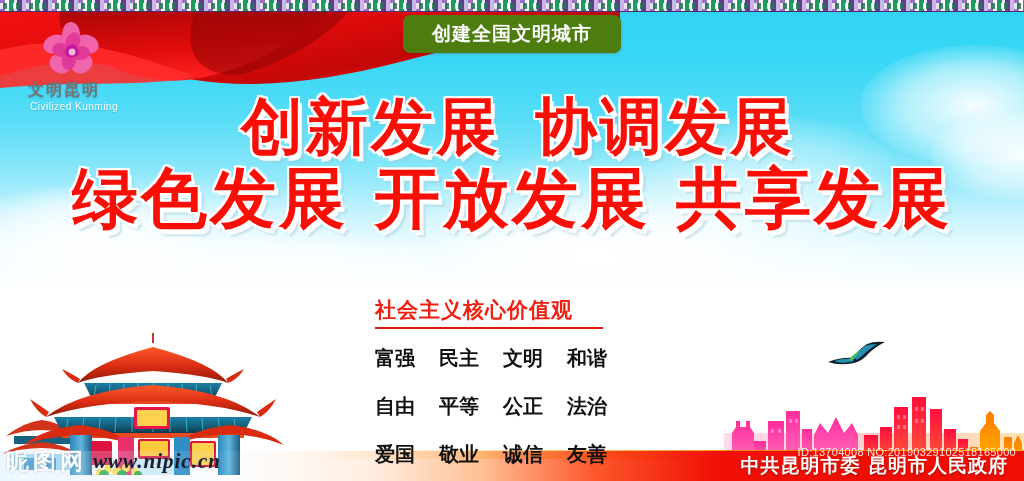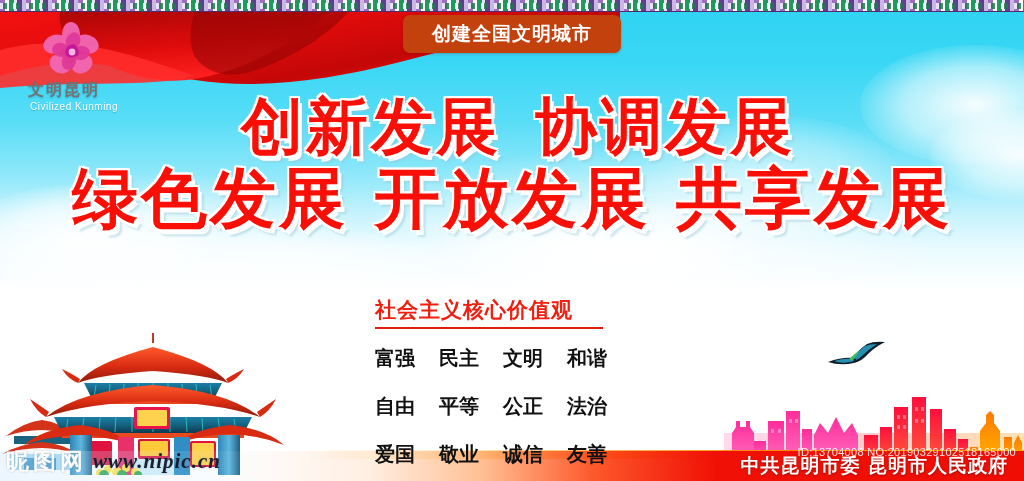--- a/index.html
+++ b/index.html
@@ -79,21 +79,21 @@
   .logo-en {
     position:absolute; left:16px; top:79px;
     font-size:10px; color:#ffffff; letter-spacing:.5px; white-space:nowrap;
     font-family:"Liberation Sans",sans-serif;
     text-shadow:0 1px 1px rgba(0,80,120,.3);
   }
 
   
   .pill {
     position:absolute; left:403px; top:15px; width:218px; height:38px; z-index:30;
-    background:#c2410c; border-radius:7px;
+    background:#4d7c0f; border-radius:7px;
     display:flex; align-items:center; justify-content:center;
     box-shadow:0 1px 3px rgba(120,0,0,.25);
   }
   .pill span {
     color:#ffffff; font-size:19px; font-weight:bold; letter-spacing:1px;
     font-family:"DejaVu Sans","Liberation Sans",sans-serif;
   }
 
   
   .headline { position:absolute; left:0; top:92px; width:1024px; z-index:25; text-align:center; }

